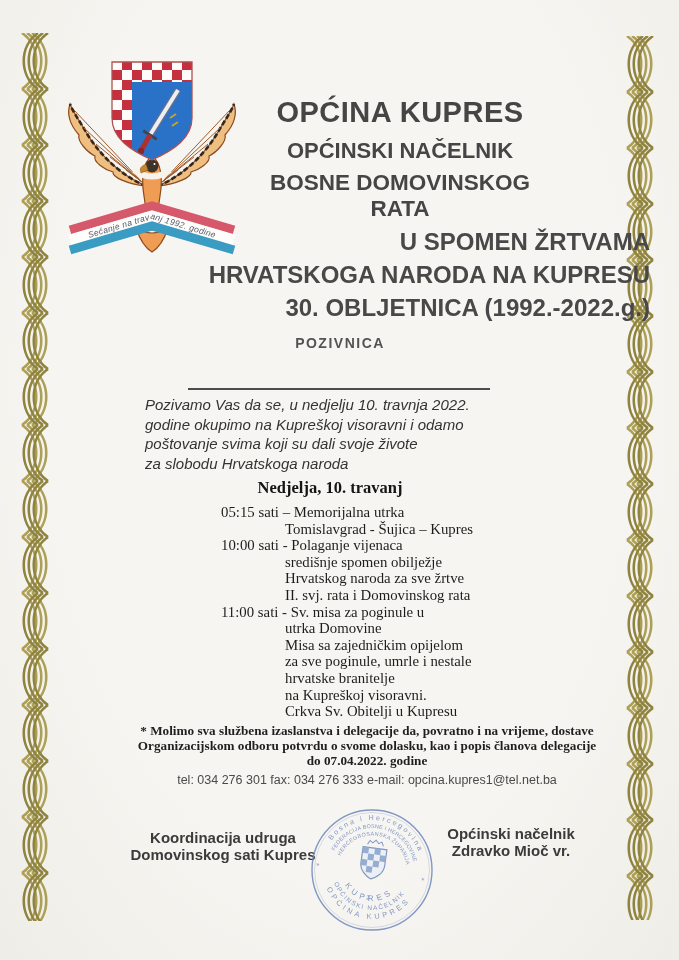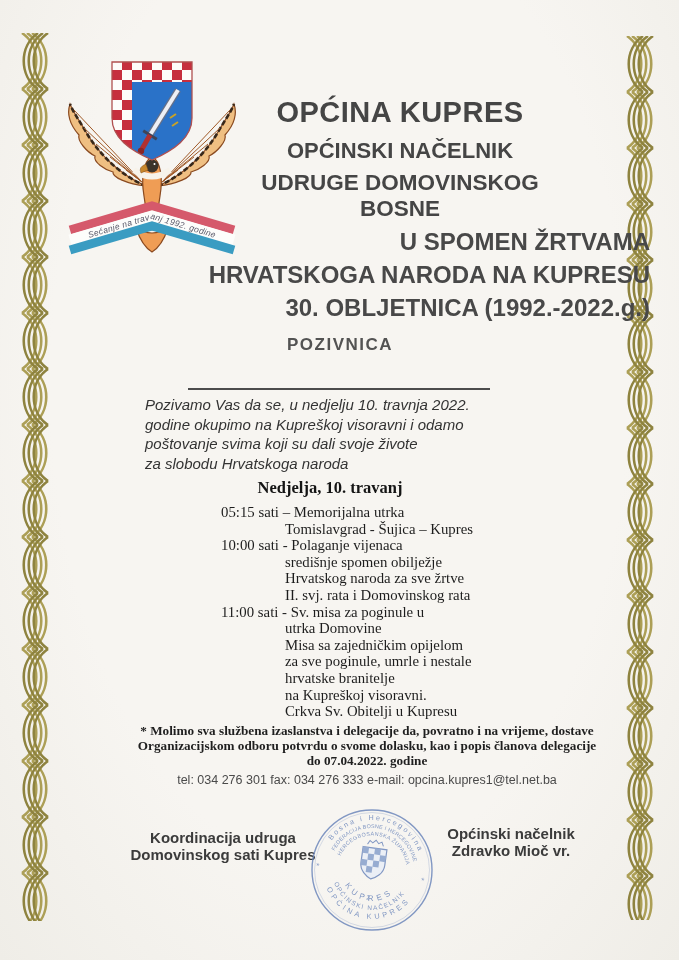--- a/index.html
+++ b/index.html
@@ -15,21 +15,21 @@
           font-weight:bold;color:#454545;}
   .h1{top:96px;font-size:29px;letter-spacing:.5px;}
   .h2{top:138px;font-size:22px;}
   .h3{top:170px;font-size:22.5px;}
   .m-line{position:absolute;left:130px;width:520px;text-align:right;
           font-weight:bold;color:#484848;}
   .m1{top:228px;font-size:24px;}
   .m2{top:261px;font-size:24px;}
   .m3{top:294px;font-size:24px;}
   .pozivnica{position:absolute;left:180px;top:335px;width:320px;text-align:center;
-          font-weight:bold;color:#535353;font-size:17px;letter-spacing:1.5px;}
+          font-weight:bold;color:#535353;font-size:14px;letter-spacing:1.5px;}
   .hrule{position:absolute;left:188px;top:388px;width:302px;height:0;
           border-top:2px solid #4c4c4c;}
   .invite{position:absolute;left:145px;top:395px;width:400px;
           font-style:italic;font-size:15px;line-height:19.5px;color:#333;}
   .day-title{position:absolute;left:230px;top:478px;width:200px;text-align:center;
           font-family:"Liberation Serif",serif;font-weight:bold;font-size:16.5px;color:#141414;}
   .sched{position:absolute;left:221px;top:504px;width:400px;
           font-family:"Liberation Serif",serif;font-size:14.8px;line-height:16.6px;color:#1d1d1d;}
   .sched-item .first .time{display:inline-block;min-width:64px;}
   .sched-item .cont{margin-left:64px;}
@@ -134,21 +134,21 @@
       <path d="M8,190 L90,166 L172,190" fill="none" stroke="#3a9cc2" stroke-width="9"></path>
       <path id="ribbonTextPath" d="M10,183 L90,159 L170,183" fill="none"></path>
       <text font-family="Liberation Sans, sans-serif" font-size="8.5" font-style="italic" fill="#5a5a6a" letter-spacing="0.3">
         <textPath href="#ribbonTextPath" startOffset="50%" text-anchor="middle">Sećanje na travanj 1992. godine</textPath>
       </text>
     </g>
   </svg>
 
   <div class="h-line h1">OPĆINA KUPRES</div>
   <div class="h-line h2">OPĆINSKI NAČELNIK</div>
-  <div class="h-line h3">UDRUGE DOMOVINSKOG BOSNE</div>
+  <div class="h-line h3">BOSNE DOMOVINSKOG RATA</div>
 
   <div class="m-line m1">U SPOMEN ŽRTVAMA</div>
   <div class="m-line m2">HRVATSKOGA NARODA NA KUPRESU</div>
   <div class="m-line m3">30. OBLJETNICA (1992.-2022.g.)</div>
   <div class="pozivnica">POZIVNICA</div>
 
   <div class="hrule"></div>
 
   <div class="invite">
     <div>Pozivamo Vas da se, u nedjelju 10. travnja 2022.</div>

